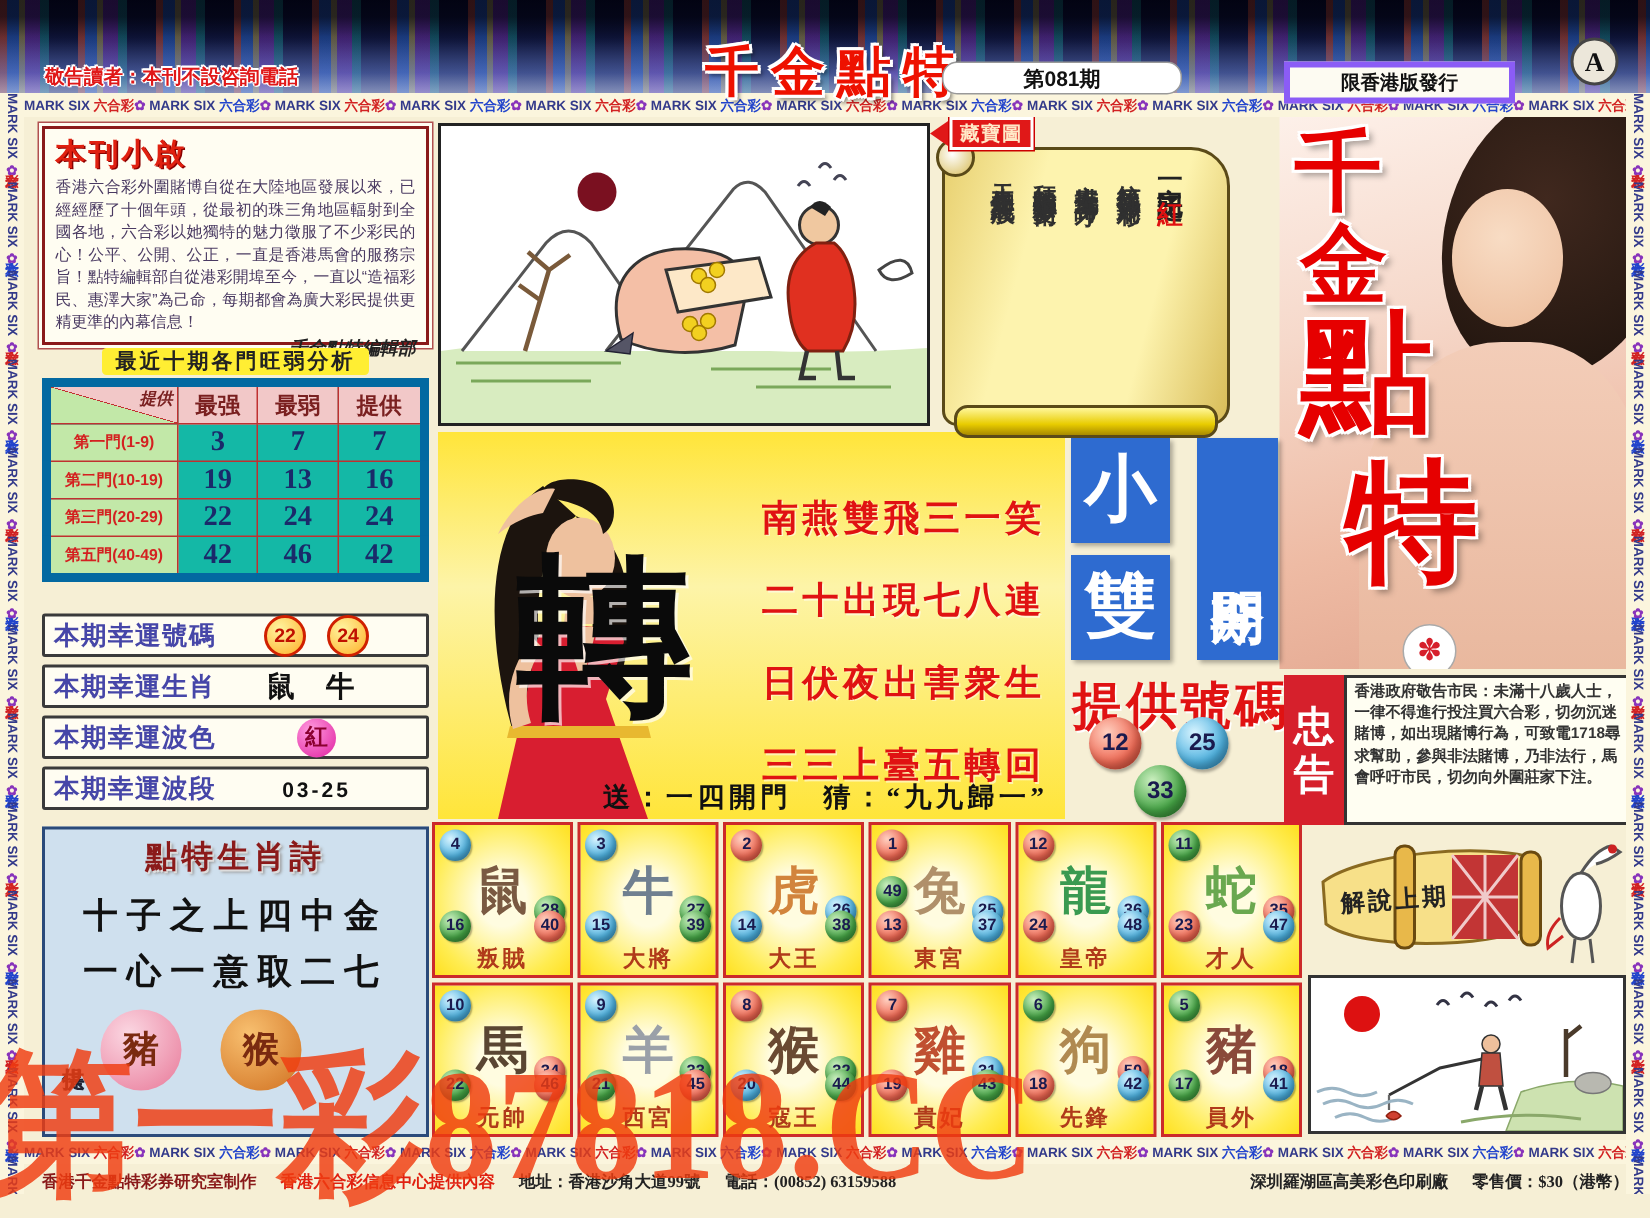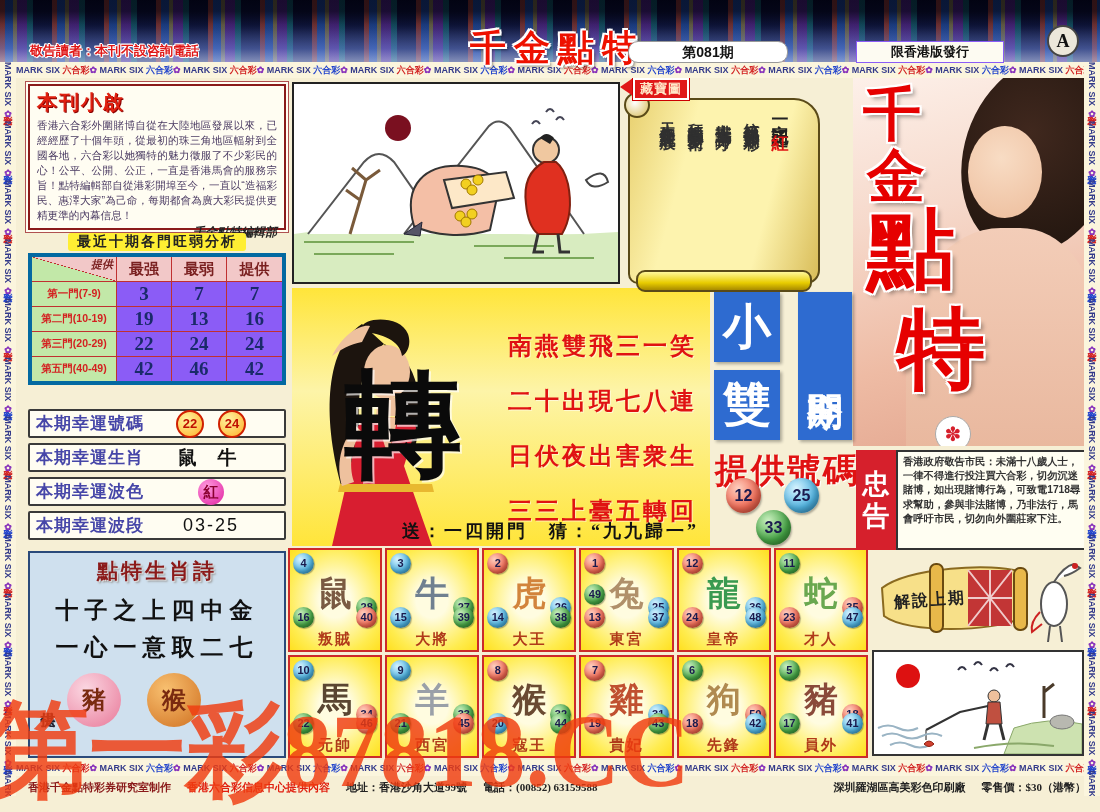--- a/index.html
+++ b/index.html
@@ -34,58 +34,58 @@
   
   .hdr-notice{position:absolute;left:30px;top:42px;z-index:5;font-size:13px;font-weight:900;
     color:#e01818;text-shadow:-1px 0 #fff,1px 0 #fff,0 -1px #fff,0 1px #fff,1px 1px #fff,-1px -1px #fff;}
   .hdr-title{position:absolute;left:470px;top:24px;z-index:5;font-family:"Liberation Serif",serif;
     font-size:36px;font-weight:900;letter-spacing:8px;color:#ee1100;
     text-shadow:-2px 0 #fff,2px 0 #fff,0 -2px #fff,0 2px #fff,2px 2px #fff,-2px -2px #fff,3px 3px 3px rgba(0,0,0,.5);}
   .hdr-issue{position:absolute;left:628px;top:41px;width:158px;height:20px;z-index:5;
     background:#fff;border-radius:10px;border:1px solid #999;text-align:center;
     line-height:20px;font-size:14px;font-weight:900;color:#111;}
   .hdr-edition{position:absolute;left:856px;top:41px;width:146px;height:20px;z-index:5;
-    background:#fdfbf2;border:1px solid #8b5cf6;text-align:center;line-height:20px;
+    background:#fdfbf2;border:4px solid #8b5cf6;text-align:center;line-height:20px;
     font-family:"Liberation Serif",serif;font-size:13px;font-weight:900;color:#111;}
   .hdr-badge{position:absolute;left:1047px;top:25px;width:28px;height:28px;z-index:5;
     background:#ece7da;border:2px solid #444;border-radius:50%;text-align:center;
     line-height:28px;font-family:"Liberation Serif",serif;font-size:18px;font-weight:bold;color:#111;}
 
   
   .intro{position:absolute;left:28px;top:84px;width:258px;height:146px;background:#fffdf2;
     border:2px solid #8a1a1a;box-shadow:0 0 0 2px #fffdf2,0 0 0 3px #b05050;padding:3px 7px;box-sizing:border-box;}
   .intro-title{font-size:20px;font-weight:900;color:#e02010;text-shadow:1px 1px 0 #8a0000;letter-spacing:2px;}
   .intro-body{font-size:10.6px;font-weight:normal;color:#4a3a62;line-height:1.42;text-align:justify;margin-top:2px;}
   .intro-sign{font-family:"Liberation Serif",serif;font-size:12px;font-weight:900;font-style:italic;
     color:#222;text-align:right;margin-top:1px;}
 
   
   .analysis{position:absolute;left:28px;top:232px;width:258px;}
   .analysis-title{text-align:center;margin-bottom:2px;}
   .analysis-title span{display:inline-block;background:#ffee33;border-radius:3px;padding:0 9px;
     font-family:"Liberation Serif",serif;font-size:14px;font-weight:900;color:#222;letter-spacing:2px;}
-  table.an{width:100%;border-collapse:collapse;border:4px solid #0369a1;background:#8b5cf6;}
+  table.an{width:100%;border-collapse:collapse;border:6px solid #0369a1;background:#14b8a6;}
   table.an th,table.an td{border:1px solid #c03030;text-align:center;padding:0;height:24px;}
   .an-corner{background:linear-gradient(to bottom left,#f2c8c8 49.5%,#c03030 49.5% 50.6%,#c2e8a8 50.6%);position:relative;width:84px;}
   .an-corner span{position:absolute;top:0;right:3px;font-size:11px;font-weight:bold;color:#7a2020;font-style:italic;}
   .an-colhead{background:#f2c8c8;color:#7a2020;font-family:"Liberation Serif",serif;font-size:15px;font-weight:900;}
   .an-rowhead{background:#c2e8a8;color:#d42020;font-size:10.5px;font-weight:900;text-align:left;padding-left:2px;}
   .an-val{font-family:"Liberation Serif",serif;font-size:19px;font-weight:bold;color:#1a2a6a;}
 
   
   .lucky{position:absolute;left:28px;top:409px;width:258px;}
   .lucky-row{height:29px;background:#fffdf2;border:2px solid #3a3a3a;border-radius:2px;
     margin-bottom:5px;display:flex;align-items:center;padding:0 6px;box-sizing:border-box;}
   .lucky-label{font-family:"Liberation Serif",serif;font-size:17px;font-weight:900;color:#4646a8;letter-spacing:1px;}
   .lucky-vals{flex:1;display:flex;justify-content:center;gap:14px;align-items:center;}
   .lucky-ball{width:24px;height:24px;border-radius:50%;border:2px solid #d02000;
     background:radial-gradient(circle at 35% 30%,#fff4a0,#ffb028);color:#c01000;
     font-size:13px;font-weight:900;text-align:center;line-height:24px;}
   .lucky-text{font-family:"Liberation Serif",serif;font-size:19px;font-weight:900;color:#111;letter-spacing:8px;}
-  .lucky-range{font-size:18px;font-weight:400;color:#111;letter-spacing:2px;}
+  .lucky-range{font-size:14px;font-weight:700;color:#111;letter-spacing:2px;}
   .color-ball{width:26px;height:26px;border-radius:50%;
     background:radial-gradient(circle at 35% 30%,#ff9ade,#e020a0);color:#8a0030;
     font-size:15px;font-weight:900;text-align:center;line-height:26px;}
 
   
   .poem-box{position:absolute;left:28px;top:551px;width:258px;height:207px;background:#cfe0ee;
     border:2px solid #2a4a7a;box-sizing:border-box;padding:4px 8px;z-index:2;}
   .poem-title{text-align:center;font-size:21px;font-weight:900;color:#8b1a1a;
     text-shadow:1px 1px 0 #ddd,2px 2px 2px #999;letter-spacing:3px;}
   .poem-lines{margin-top:8px;}
@@ -96,21 +96,21 @@
   .animal-badge{width:54px;height:54px;border-radius:50%;text-align:center;line-height:54px;
     font-family:"Liberation Serif",serif;font-size:24px;font-weight:900;color:#7a2a10;}
   .animal-badge.a0{background:radial-gradient(circle at 35% 30%,#fbd7e2,#e87898);}
   .animal-badge.a1{background:radial-gradient(circle at 35% 30%,#f8c070,#d07020);}
 
   
   .cartoon{position:absolute;left:292px;top:82px;width:328px;height:202px;background:#fff;
     border:2px solid #222;box-sizing:border-box;}
 
   
-  .treasure-tag{position:absolute;left:620px;top:78px;display:flex;z-index:3;}
+  .treasure-tag{position:absolute;left:620px;top:78px;display:flex;align-items:center;z-index:3;}
   .treasure-tag .tri{width:0;height:0;border-top:9px solid transparent;border-bottom:9px solid transparent;
     border-right:13px solid #e01818;}
   .treasure-tag .txt{background:#e01818;border:2px solid #fff;box-shadow:0 0 0 1px #c00;
     color:#ffe9c8;font-size:13px;font-weight:900;padding:0 5px;letter-spacing:1px;}
   .scroll{position:absolute;left:628px;top:98px;width:192px;height:186px;z-index:2;
     background:linear-gradient(105deg,#e8d070,#fdf3ae 30%,#fdf3ae 70%,#d8bc58);
     border:2px solid #5a4a18;border-radius:10px 26px 14px 10px;box-sizing:border-box;}
   .scroll::before{content:"";position:absolute;left:-6px;top:-8px;width:22px;height:22px;border-radius:50%;
     background:radial-gradient(circle at 40% 40%,#fff,#d8bc58);border:2px solid #5a4a18;}
   .scroll::after{content:"";position:absolute;left:6px;bottom:-10px;width:172px;height:18px;border-radius:9px;
@@ -261,21 +261,21 @@
           <th class="an-corner">
               <span>提供</span>
             </th>
           <th class="an-colhead">最强</th>
           <th class="an-colhead">最弱</th>
           <th class="an-colhead">提供</th>
         </tr>
       </thead>
       <tbody id="analysis-body">
           <tr>
-            <td class="an-rowhead">第一門(7-9)</td>
+            <td class="an-rowhead">第一門(1-9)</td>
             <td class="an-val">3</td>
             <td class="an-val">7</td>
             <td class="an-val">7</td>
           </tr>
           <tr>
             <td class="an-rowhead">第二門(10-19)</td>
             <td class="an-val">19</td>
             <td class="an-val">13</td>
             <td class="an-val">16</td>
           </tr>

